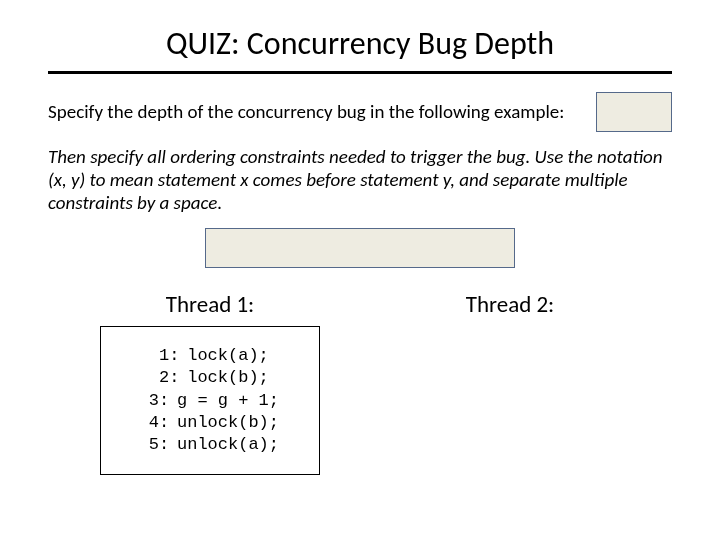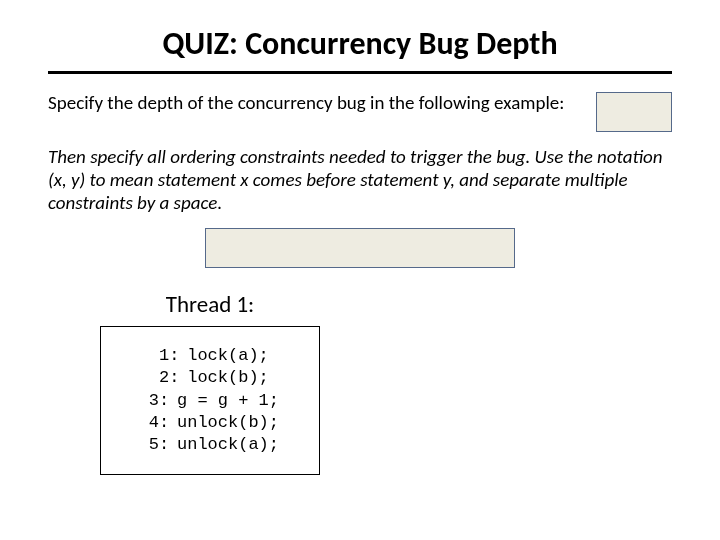--- a/index.html
+++ b/index.html
@@ -6,32 +6,32 @@
     body {
       width: 720px;
       height: 540px;
       background: #fff;
       font-family: Calibri, Arial, sans-serif;
       color: #000;
       padding: 24px 48px;
     }
     .title {
       font-size: 32px;
-      font-weight: 700;
+      font-weight: 400;
       text-align: center;
       margin-bottom: 8px;
     }
     .rule {
       border: none;
       border-top: 3px solid #000;
       margin-bottom: 18px;
     }
     .prompt-row {
       display: flex;
-      align-items: flex-start;
+      align-items: center;
       gap: 18px;
       margin-bottom: 14px;
     }
     .prompt-text {
       font-size: 19px;
       line-height: 1.2;
       flex: 1;
     }
     .input-small {
       width: 76px;
@@ -102,14 +102,15 @@
   <div class="thread">
     <div class="thread-title">Thread 1:</div>
     <div class="codebox"><span class="ln">1:</span><span>lock(a);</span>
 <span class="ln">2:</span><span>lock(b);</span>
 <span class="ln">3:</span><span>g = g + 1;</span>
 <span class="ln">4:</span><span>unlock(b);</span>
 <span class="ln">5:</span><span>unlock(a);</span></div>
   </div>
 
   <div class="thread">
+    <div class="thread-title">Thread 2:</div>
   </div>
 </div>
 
 </body></html>

